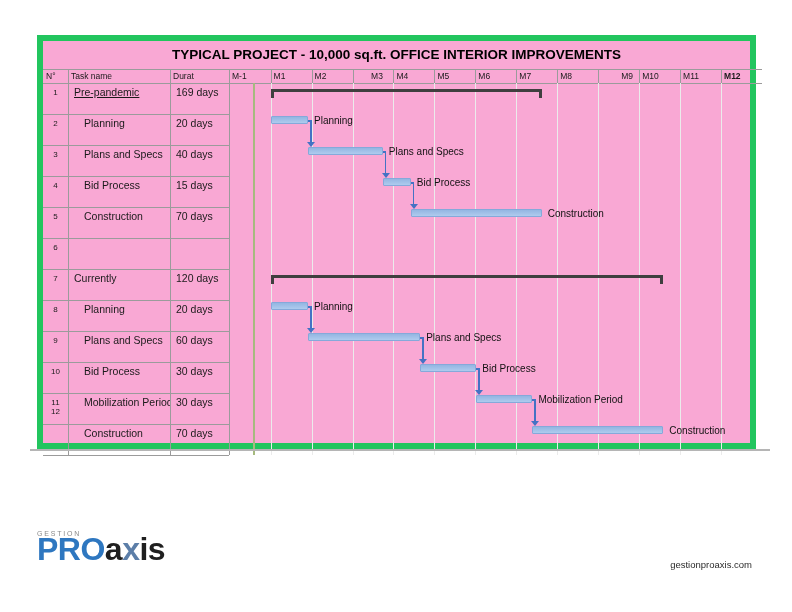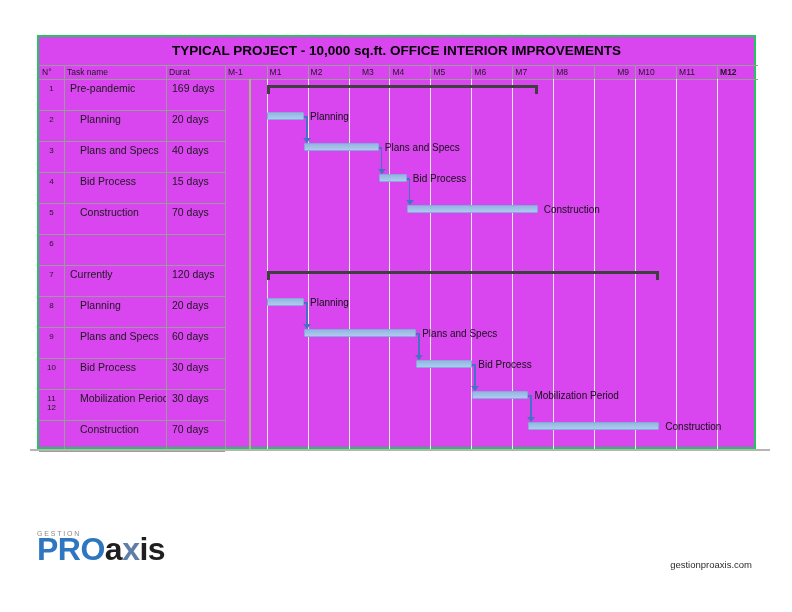--- a/index.html
+++ b/index.html
@@ -1,19 +1,19 @@
 <!DOCTYPE html>
 <html><head>
 <meta charset="utf-8">
 <style>
   html,body{margin:0;padding:0;background:#fff;}
   .page{position:relative;width:792px;height:612px;background:#ffffff;
         font-family:"Liberation Sans", sans-serif;color:#1a1a1a;overflow:hidden;}
   .sheet{position:absolute;left:37px;top:35px;width:719px;height:414px;
-         border:2px solid #22c55e;box-sizing:border-box;background:#d946ef;}
+         border:6px solid #22c55e;box-sizing:border-box;background:#f9a8d4;}
   .title-row{position:absolute;left:0;top:0;width:100%;height:28px;line-height:28px;
              text-align:center;font-size:13.5px;font-weight:700;color:#000;}
   .hline,.vline{position:absolute;background:#9b9b9b;pointer-events:none;}
   .faintline{position:absolute;background:#ebebeb;pointer-events:none;}
   .greenline{position:absolute;background:#a6ba7f;pointer-events:none;}
   .hdr-cell{position:absolute;top:28px;height:14px;font-size:8.5px;color:#1a1a1a;
             padding:2px 0 0 3px;box-sizing:border-box;white-space:nowrap;overflow:hidden;}
   .row-num{position:absolute;width:25px;font-size:8px;text-align:center;padding-top:5px;
            box-sizing:border-box;color:#1a1a1a;}
   .row-task{position:absolute;left:25px;width:102px;font-size:10.5px;padding-top:3px;
@@ -55,21 +55,21 @@
 
     <div id="gen-layer">
         <div class="hdr-cell" style="left:186px;width:41.6px;">M-1</div>
         <div class="vline" style="left:186px;top:28px;width:1px;height:14px;"></div>
         <div class="hdr-cell" style="left:227.6px;width:40.95px;">M1</div>
         <div class="vline" style="left:227.6px;top:28px;width:1px;height:14px;"></div>
         <div class="faintline" style="left:227.6px;top:42px;width:1px;height:372px;"></div>
         <div class="hdr-cell" style="left:268.55px;width:40.95px;">M2</div>
         <div class="vline" style="left:268.55px;top:28px;width:1px;height:14px;"></div>
         <div class="faintline" style="left:268.55px;top:42px;width:1px;height:372px;"></div>
-        <div class="hdr-cell" style="left:320px;width:40.95px;">M3</div>
+        <div class="hdr-cell" style="left:312px;width:40.95px;text-align:center;">M3</div>
         <div class="vline" style="left:309.5px;top:28px;width:1px;height:14px;"></div>
         <div class="faintline" style="left:309.5px;top:42px;width:1px;height:372px;"></div>
         <div class="hdr-cell" style="left:350.45px;width:40.95px;">M4</div>
         <div class="vline" style="left:350.45px;top:28px;width:1px;height:14px;"></div>
         <div class="faintline" style="left:350.45px;top:42px;width:1px;height:372px;"></div>
         <div class="hdr-cell" style="left:391.4px;width:40.95px;">M5</div>
         <div class="vline" style="left:391.4px;top:28px;width:1px;height:14px;"></div>
         <div class="faintline" style="left:391.4px;top:42px;width:1px;height:372px;"></div>
         <div class="hdr-cell" style="left:432.35px;width:40.95px;">M6</div>
         <div class="vline" style="left:432.35px;top:28px;width:1px;height:14px;"></div>
@@ -89,21 +89,21 @@
         <div class="hdr-cell" style="left:637.1px;width:40.95px;">M11</div>
         <div class="vline" style="left:637.1px;top:28px;width:1px;height:14px;"></div>
         <div class="faintline" style="left:637.1px;top:42px;width:1px;height:372px;"></div>
         <div class="hdr-cell" style="left:678.0500000000001px;width:40.95px;font-weight:bold;">M12</div>
         <div class="vline" style="left:678.0500000000001px;top:28px;width:1px;height:14px;"></div>
         <div class="faintline" style="left:678.0500000000001px;top:42px;width:1px;height:372px;"></div>
         <div class="vline" style="left:25px;top:28px;width:1px;height:386px;"></div>
         <div class="vline" style="left:127px;top:28px;width:1px;height:386px;"></div>
         <div class="vline" style="left:186px;top:28px;width:1px;height:386px;"></div>
         <div class="row-num" style="left:0;top:42px;height:31px;">1</div>
-        <div class="row-task" style="top:42px;height:31px;padding-left:6px;">Pre-pandemic</div>
+        <div class="row-task" style="top:42px;height:31px;padding-left:6px;text-decoration:underline;">Pre-pandemic</div>
         <div class="row-dur" style="top:42px;height:31px;">169 days</div>
         <div class="hline" style="left:0;top:73px;width:186px;height:1px;"></div>
         <div class="row-num" style="left:0;top:73px;height:31px;">2</div>
         <div class="row-task" style="top:73px;height:31px;padding-left:16px;">Planning</div>
         <div class="row-dur" style="top:73px;height:31px;">20 days</div>
         <div class="hline" style="left:0;top:104px;width:186px;height:1px;"></div>
         <div class="row-num" style="left:0;top:104px;height:31px;">3</div>
         <div class="row-task" style="top:104px;height:31px;padding-left:16px;">Plans and Specs</div>
         <div class="row-dur" style="top:104px;height:31px;">40 days</div>
         <div class="hline" style="left:0;top:135px;width:186px;height:1px;"></div>

